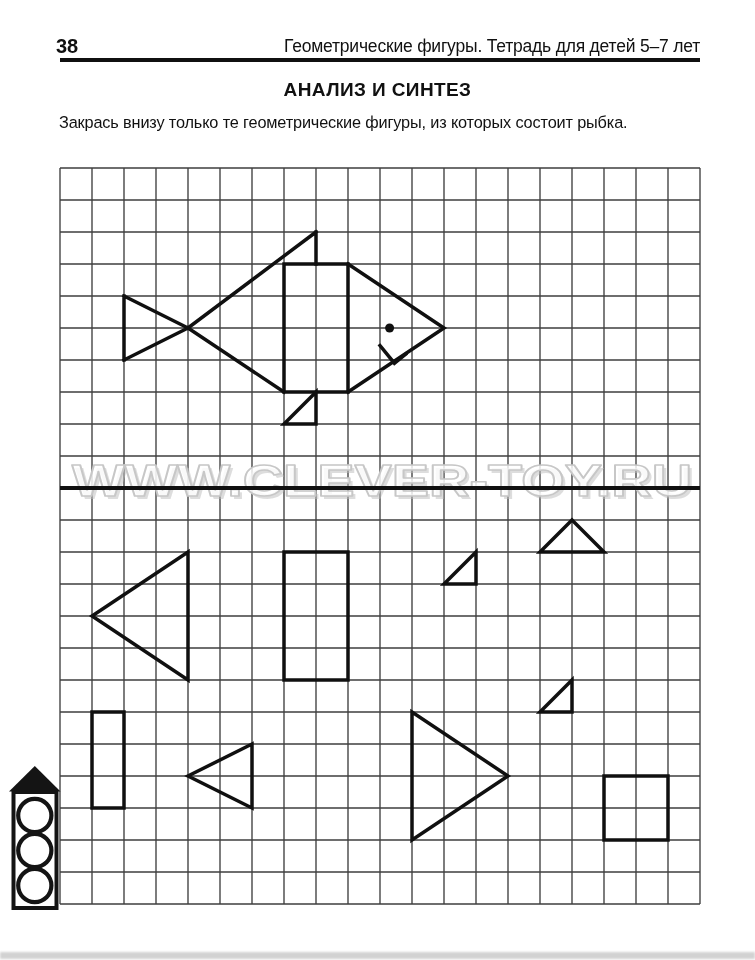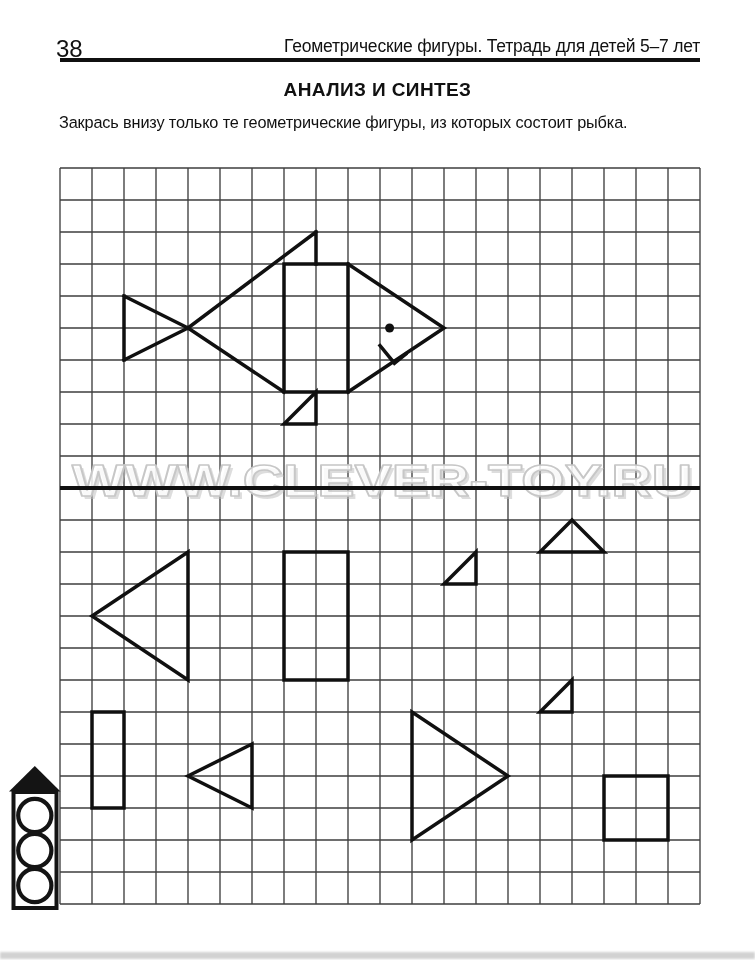--- a/index.html
+++ b/index.html
@@ -1,21 +1,21 @@
 <!DOCTYPE html>
 <html><head>
 <meta charset="utf-8">
 <style>
   html,body{margin:0;padding:0;background:#ffffff;}
   .page{
     position:relative;width:755px;height:960px;background:#ffffff;overflow:hidden;
     font-family:"Liberation Sans",sans-serif;color:#111;
   }
   .abs{position:absolute;}
-  .pagenum{left:56px;top:35px;font-weight:400;font-size:24px;}
+  .pagenum{left:56px;top:35px;font-weight:700;font-size:20px;}
   .header{right:55px;top:36px;font-weight:400;font-size:17.5px;letter-spacing:-0.2px;}
   .rule{left:60px;top:58px;width:640px;height:3.5px;background:#101010;}
   .title{left:0;width:755px;top:79px;text-align:center;font-weight:700;font-size:19px;letter-spacing:0.4px;}
   .instruction{left:59px;top:113px;font-weight:400;font-size:16.3px;letter-spacing:-0.15px;white-space:nowrap;}
   #board{position:absolute;left:0;top:0;}
   .page-edge{left:0;bottom:1px;width:755px;height:7px;background:#cbcbcb;filter:blur(1.2px);opacity:.85;}
 </style>
 </head>
 <body>
 

